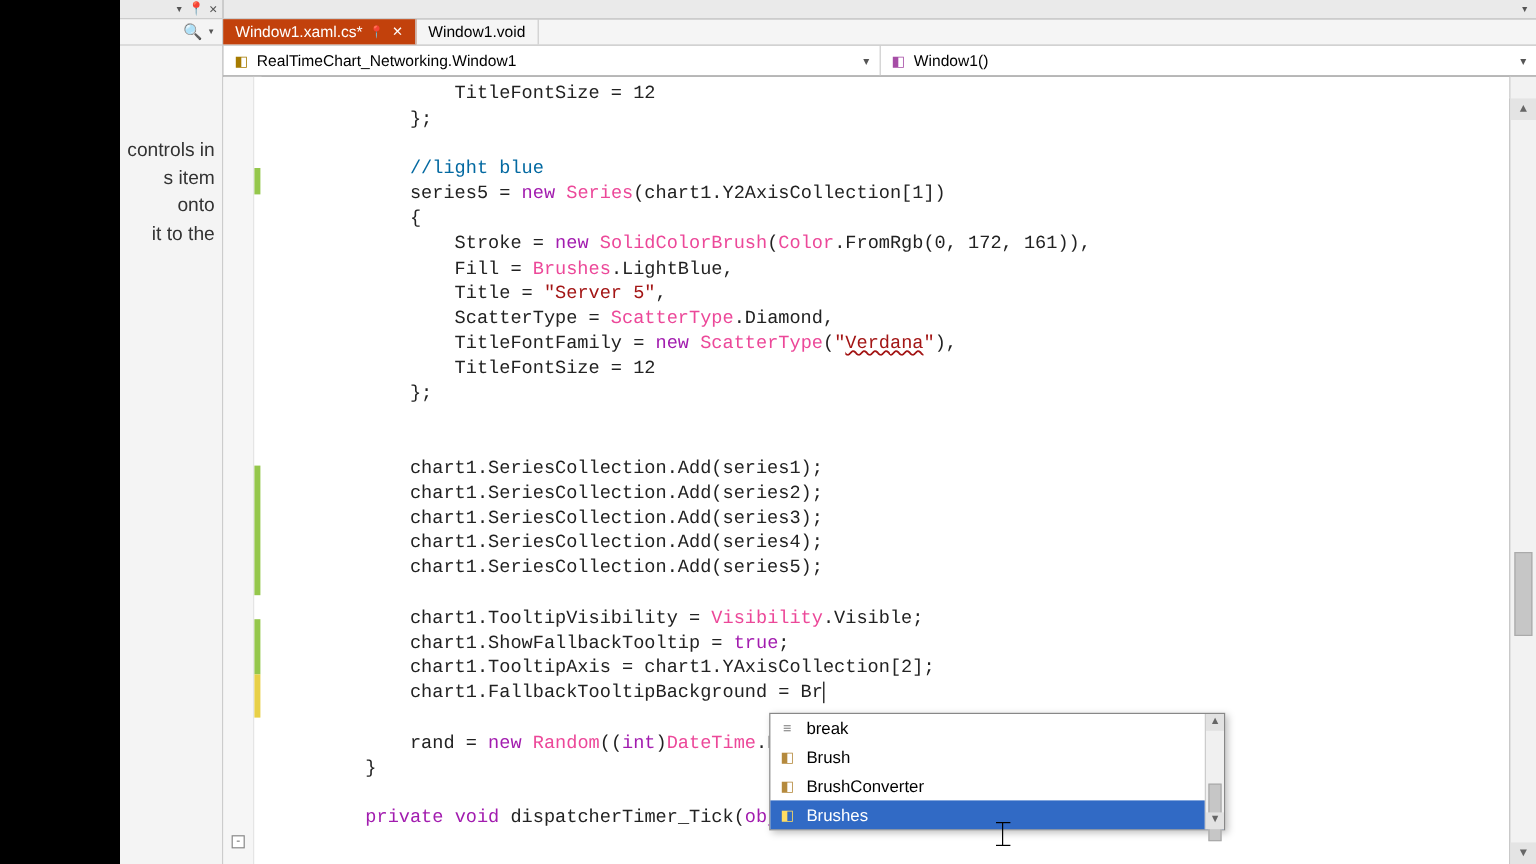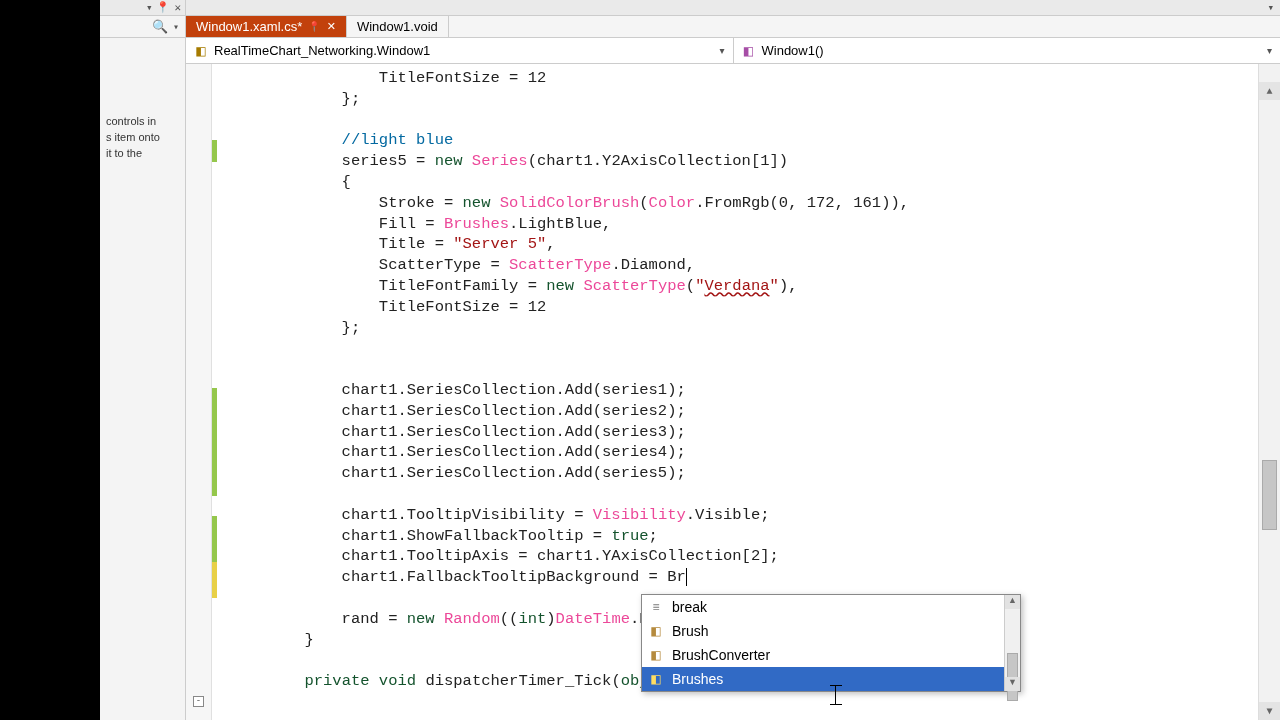--- a/index.html
+++ b/index.html
@@ -36,25 +36,26 @@
     height: 22px;
     display: flex;
     justify-content: flex-end;
     align-items: center;
     padding-right: 6px;
     border-bottom: 1px solid #ccc;
   }
   .left-panel-text {
     padding: 6px;
     font-family: "Segoe UI", Tahoma, sans-serif;
-    font-size: 11px;
+    font-size: 16px;
     color: #333;
     line-height: 1.45;
     position: relative;
     top: 70px;
+    text-align: right;
   }
 
   .tab-bar {
     position: absolute;
     left: 186px;
     top: 16px;
     right: 0;
     height: 22px;
     background: #f5f5f5;
     border-bottom: 1px solid #ccc;
@@ -162,21 +163,21 @@
 
   .code-content {
     flex: 1;
     padding: 4px 0 4px 12px;
     font-size: 15.5px;
     line-height: 20.8px;
     white-space: pre;
     color: #222;
     position: relative;
   }
-  .k  { color: #14532d; }           
+  .k  { color: #a21caf; }           
   .t  { color: #ec4899; }           
   .s  { color: #a31515; }              
   .c  { color: #0369a1; }           
   .err { text-decoration: underline wavy #a31515; }
   .caret { border-right: 1px solid #000; }
 
   .vscroll {
     position: absolute;
     right: 0;
     top: 64px;

